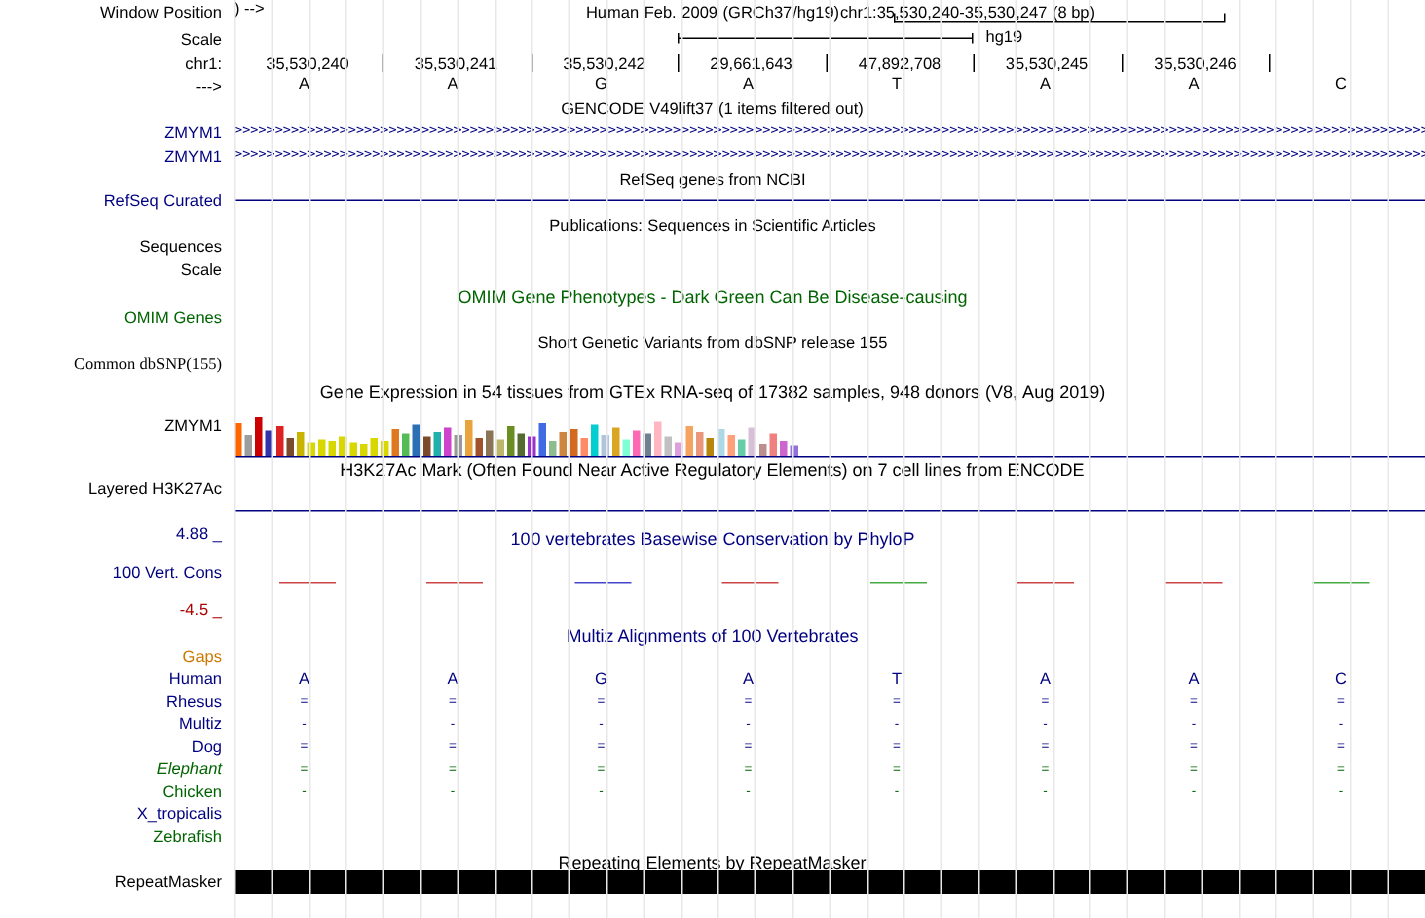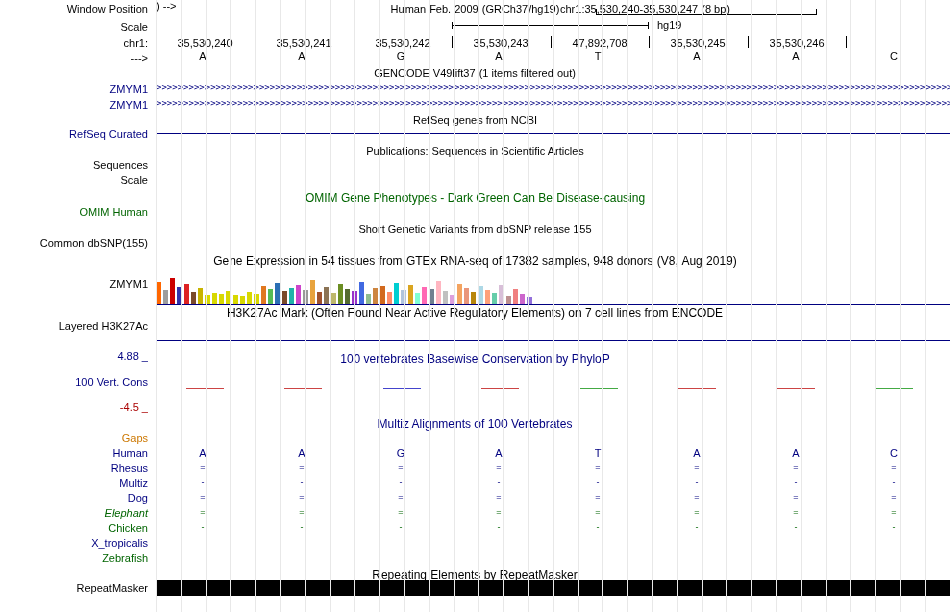--- a/index.html
+++ b/index.html
@@ -158,22 +158,22 @@
   <div class="track-label-col">
     <div class="lbl" style="left:0;top:3px;width:148px;">Window Position</div>
     <div class="lbl" style="left:0;top:21px;width:148px;">Scale</div>
     <div class="lbl" style="left:0;top:37px;width:148px;">chr1:</div>
     <div class="lbl" style="left:0;top:52px;width:148px;">---&gt;</div>
     <div class="lbl navy" style="left:0;top:83px;width:148px;">ZMYM1</div>
     <div class="lbl navy" style="left:0;top:99px;width:148px;">ZMYM1</div>
     <div class="lbl navy" style="left:0;top:128px;width:148px;">RefSeq Curated</div>
     <div class="lbl" style="left:0;top:159px;width:148px;">Sequences</div>
     <div class="lbl" style="left:0;top:174px;width:148px;">Scale</div>
-    <div class="lbl dkgreen" style="left:0;top:206px;width:148px;">OMIM Human</div>
-    <div class="lbl" style="left:0;top:237px;width:148px;">Common dbSNP(155)</div>
+    <div class="lbl dkgreen" style="left:0;top:206px;width:148px;">OMIM Genes</div>
+    <div class="lbl" style="left:0;top:237px;width:148px;font-family:Liberation Serif, serif;">Common dbSNP(155)</div>
     <div class="lbl" style="left:0;top:278px;width:148px;">ZMYM1</div>
     <div class="lbl" style="left:0;top:320px;width:148px;">Layered H3K27Ac</div>
     <div class="lbl navy" style="left:0;top:350px;width:148px;">4.88 _</div>
     <div class="lbl navy" style="left:0;top:376px;width:148px;">100 Vert. Cons</div>
     <div class="lbl red" style="left:0;top:401px;width:148px;">-4.5 _</div>
     <div class="lbl orange" style="left:0;top:432px;width:148px;">Gaps</div>
 
     <div class="lbl" style="left:0;top:447px;width:148px;color:#000080;">Human</div>
     <div class="lbl" style="left:0;top:462px;width:148px;color:#000080;">Rhesus</div>
     <div class="lbl" style="left:0;top:477px;width:148px;color:#000080;">Multiz</div>
@@ -213,21 +213,21 @@
     <div class="scalebar-end" style="left:492px;top:22px;"></div>
     <div class="left" style="left:501px;top:19px;">hg19</div>
 
     
     <div class="ctr" style="left:0px;top:37px;width:98px;">35,530,240</div>
     <div class="tickmark" style="left:99px;top:36px;height:12px;"></div>
     <div class="ctr" style="left:99px;top:37px;width:98px;">35,530,241</div>
     <div class="tickmark" style="left:198px;top:36px;height:12px;"></div>
     <div class="ctr" style="left:198px;top:37px;width:98px;">35,530,242</div>
     <div class="tickmark" style="left:296px;top:36px;height:12px;"></div>
-    <div class="ctr" style="left:296px;top:37px;width:98px;">35,530,243</div>
+    <div class="ctr" style="left:296px;top:37px;width:98px;">29,661,643</div>
     <div class="tickmark" style="left:395px;top:36px;height:12px;"></div>
     <div class="ctr" style="left:395px;top:37px;width:98px;">47,892,708</div>
     <div class="tickmark" style="left:493px;top:36px;height:12px;"></div>
     <div class="ctr" style="left:493px;top:37px;width:98px;">35,530,245</div>
     <div class="tickmark" style="left:592px;top:36px;height:12px;"></div>
     <div class="ctr" style="left:592px;top:37px;width:98px;">35,530,246</div>
     <div class="tickmark" style="left:690px;top:36px;height:12px;"></div>
 
     ) --&gt;
     <div class="base" style="left:32px;top:50px;">A</div>

